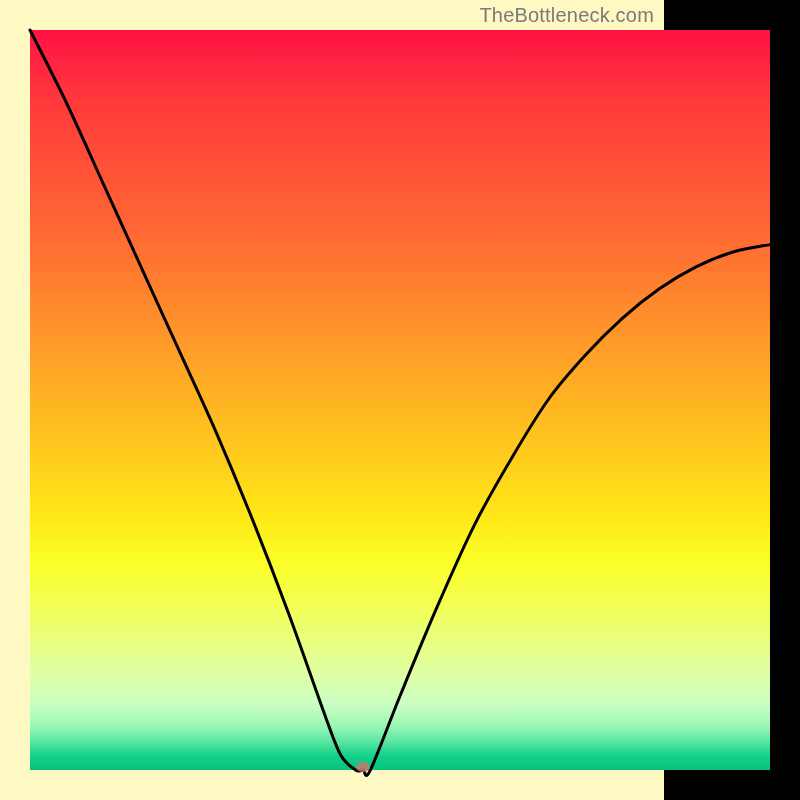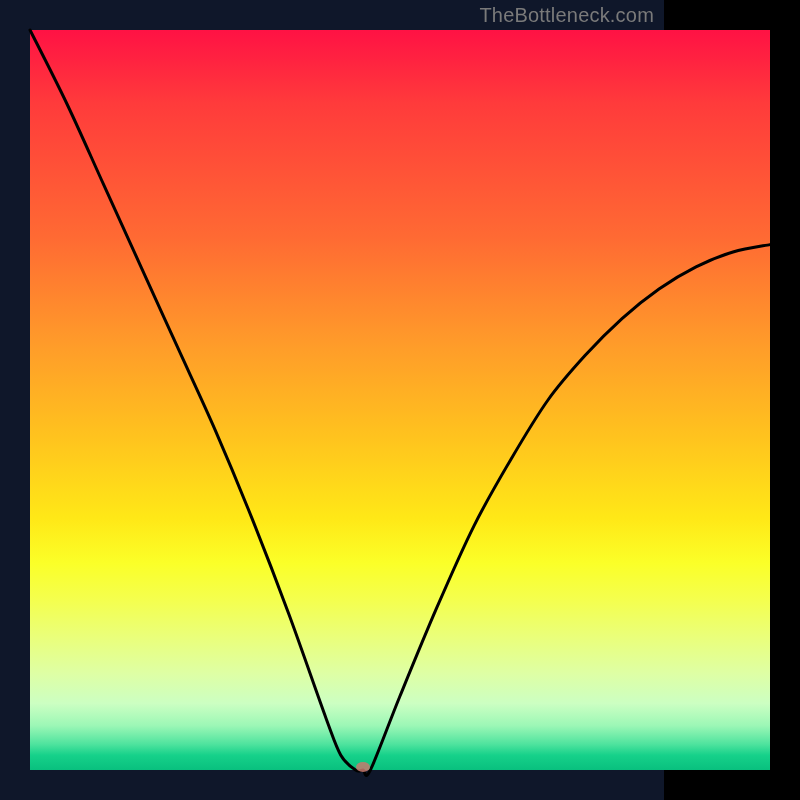--- a/index.html
+++ b/index.html
@@ -10,21 +10,21 @@
     background: #000;
     overflow: hidden;
     font-family: Arial, Helvetica, sans-serif;
   }
   .frame {
     position: absolute;
     left: 0;
     top: 0;
     width: 664px;
     height: 800px;
-    background: #0f172a;
+    background: #fef9c3;
   }
   .plot {
     position: absolute;
     left: 30px;
     top: 30px;
     width: 740px;
     height: 740px;
     
     background: linear-gradient(to bottom,
       #ff1244 0%,

